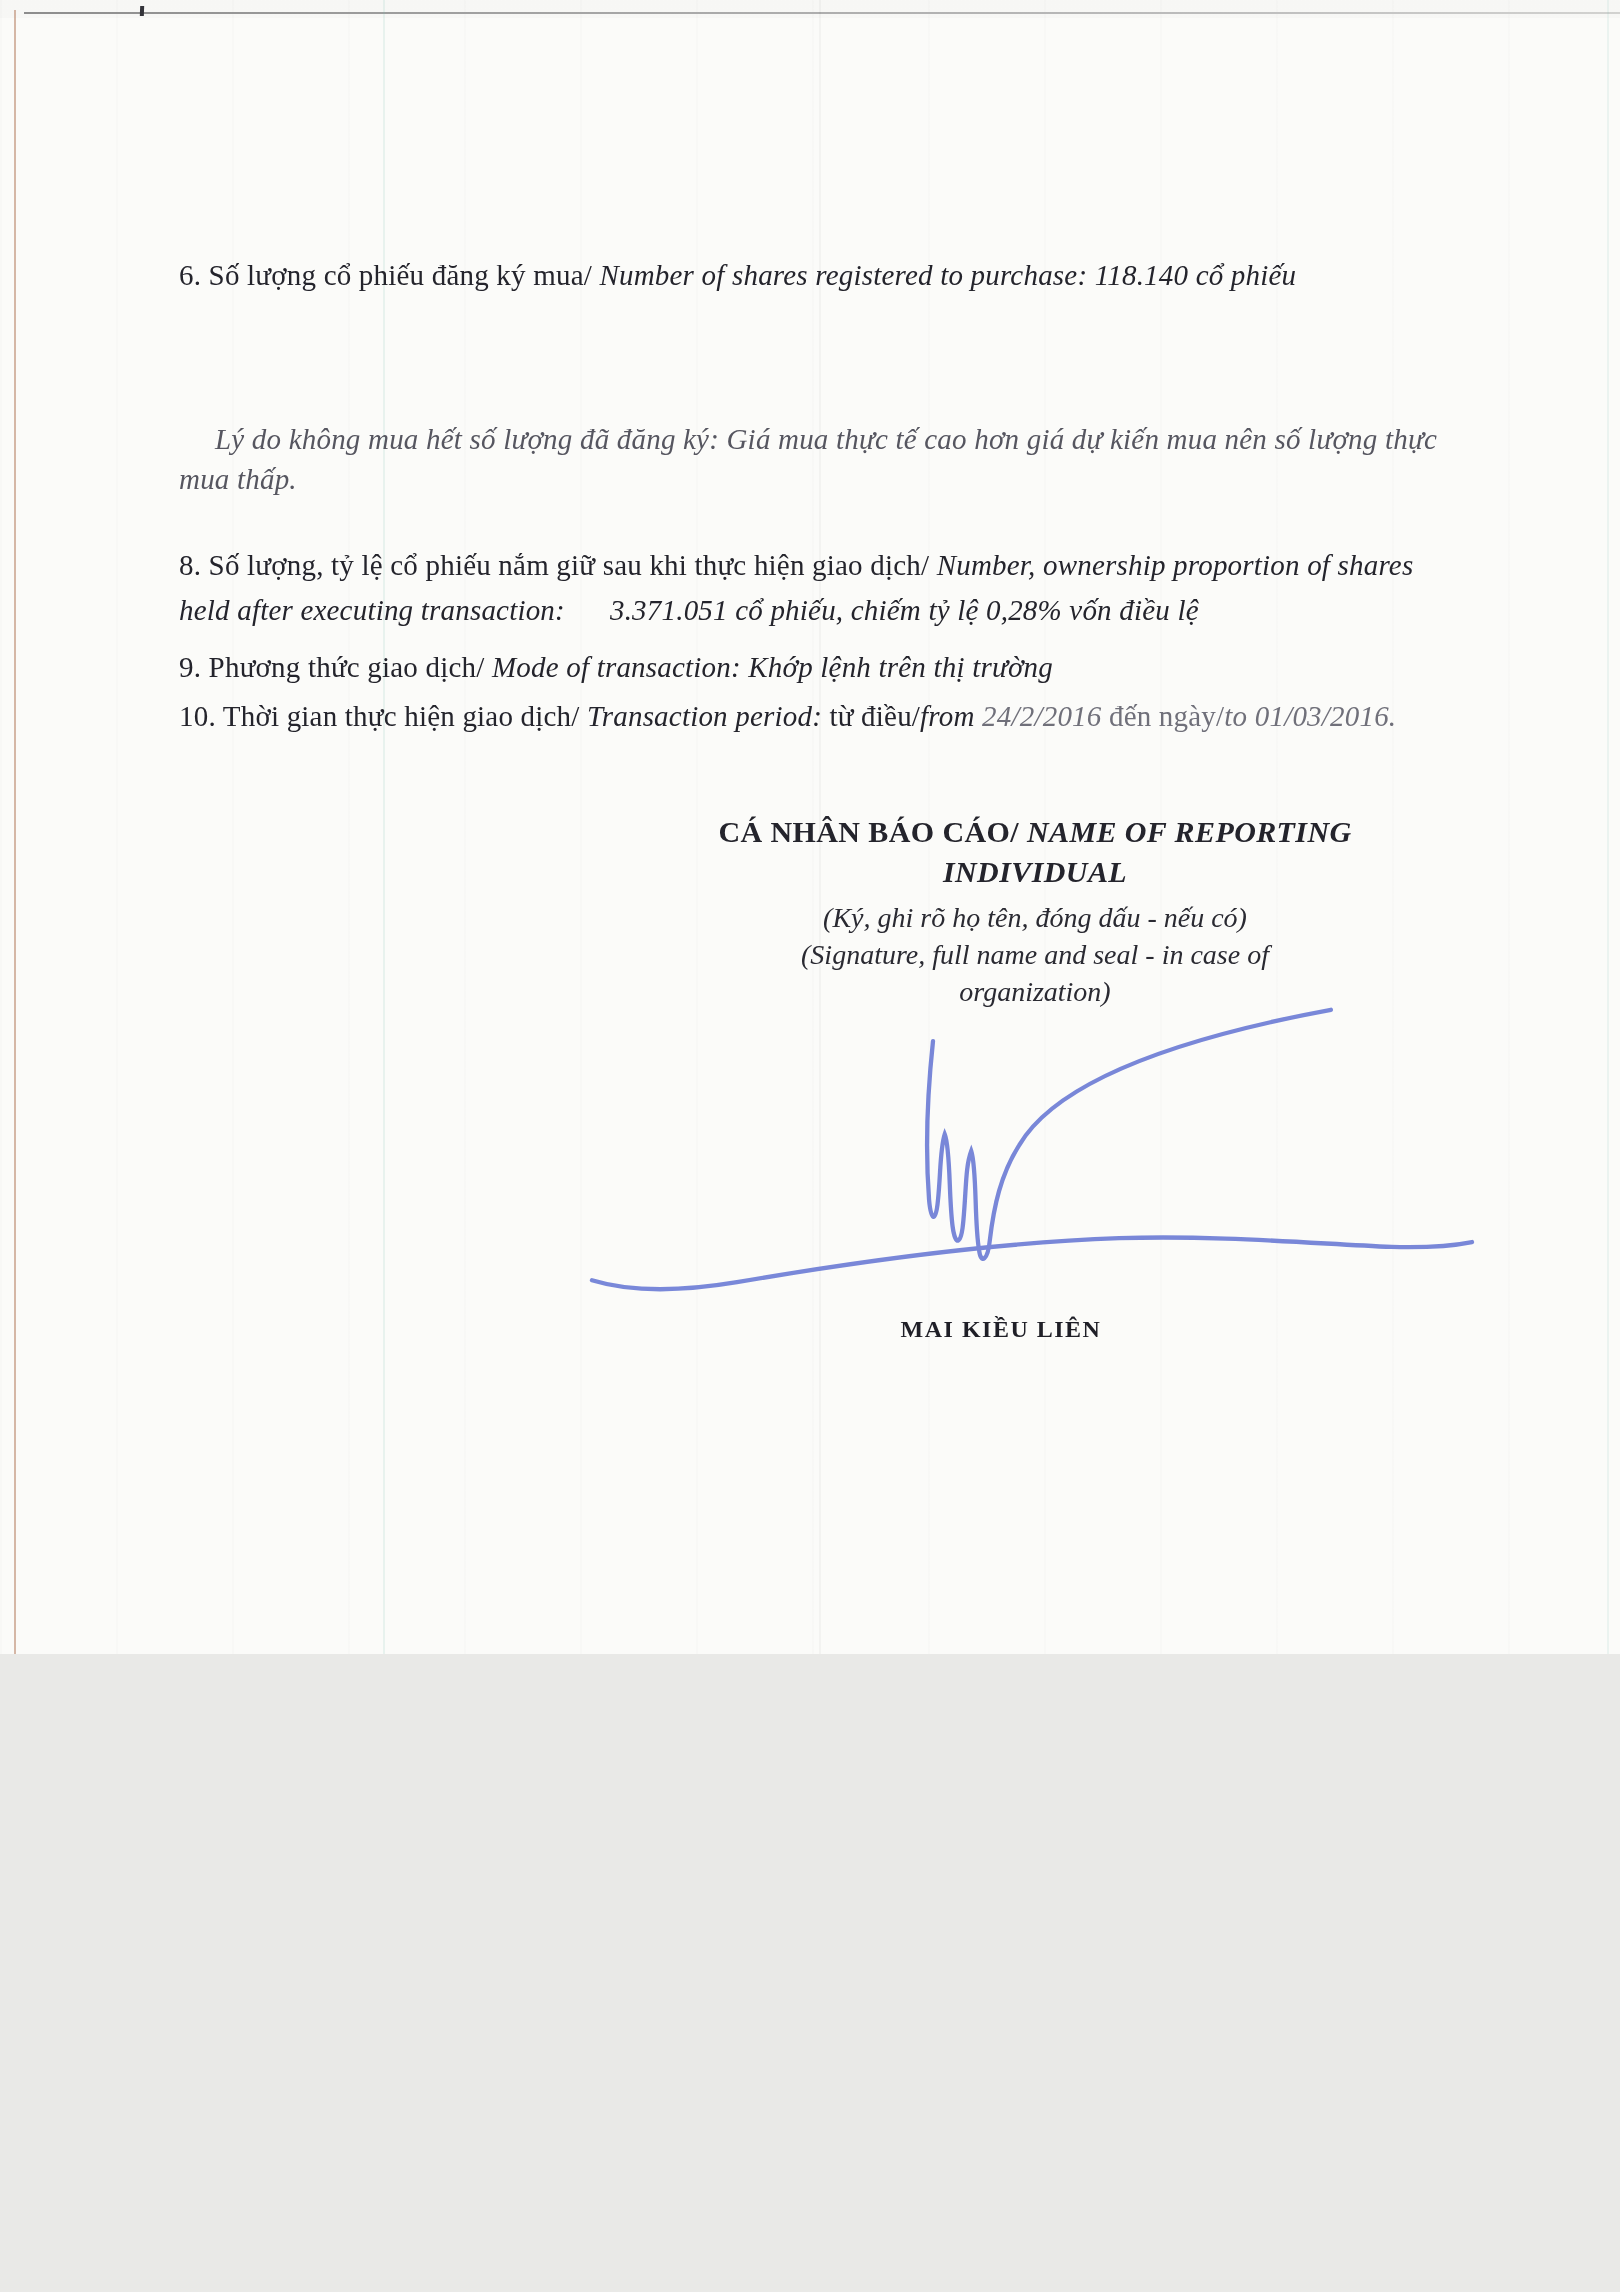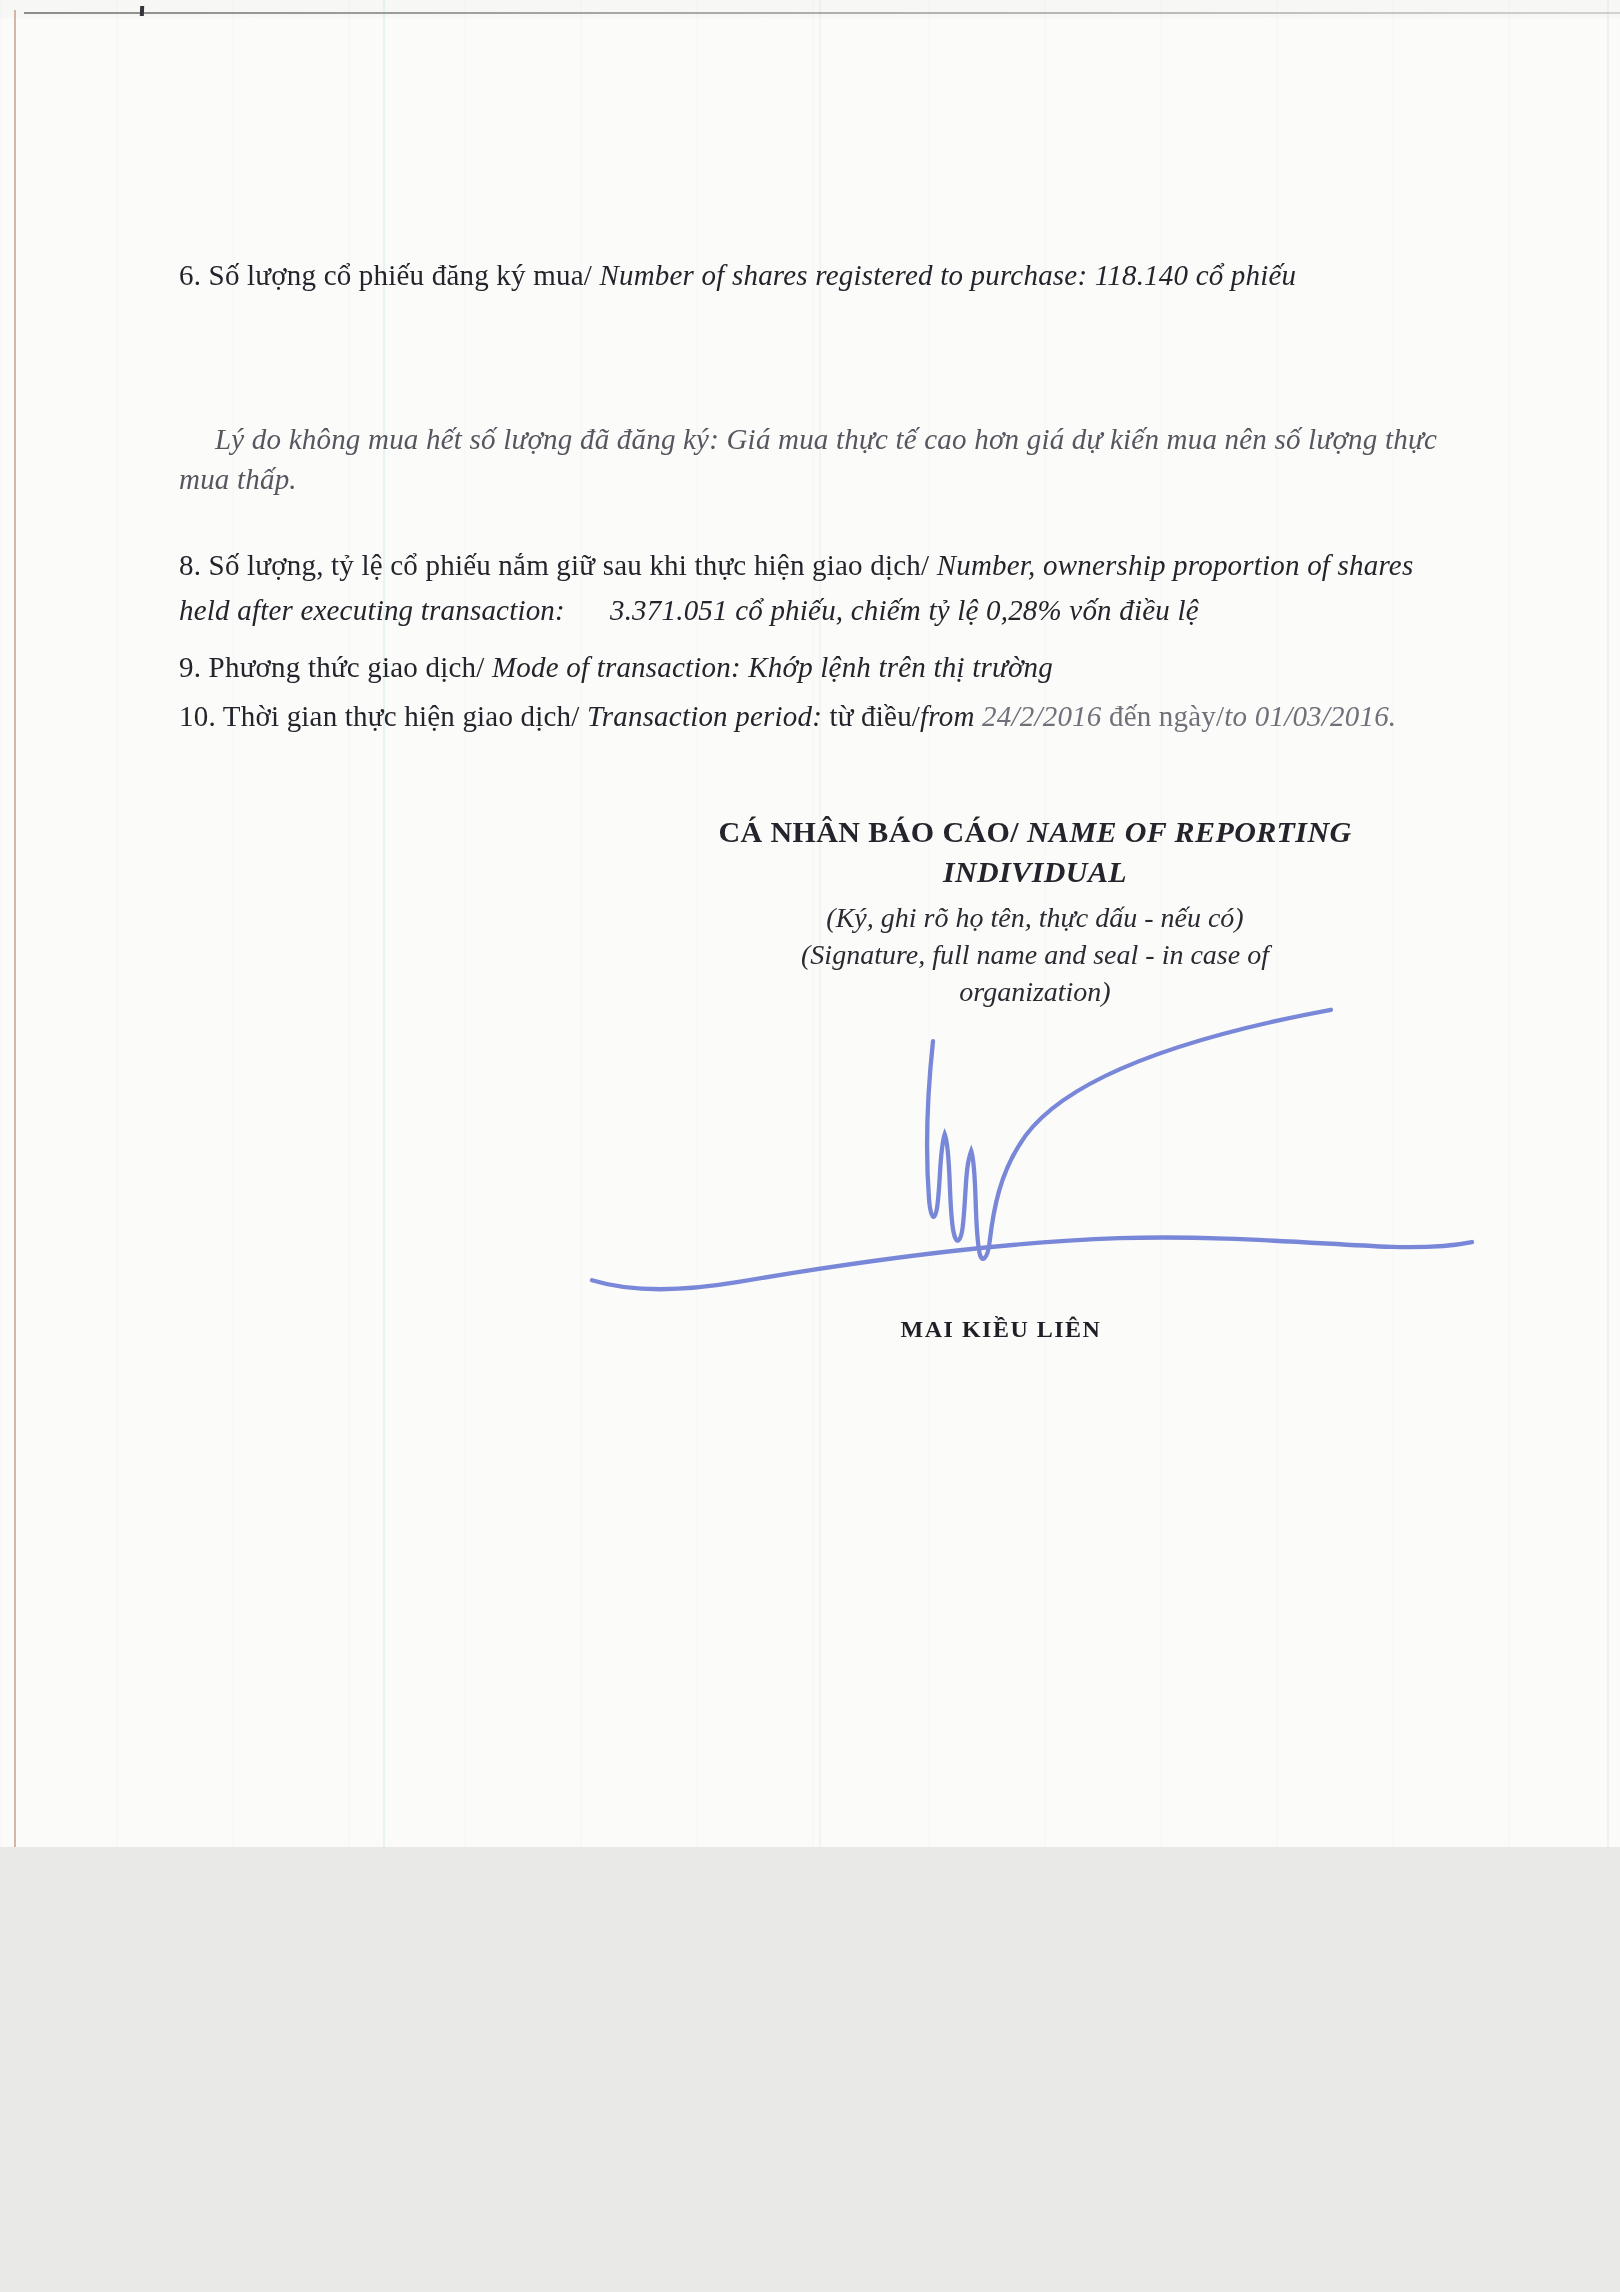--- a/index.html
+++ b/index.html
@@ -2,21 +2,21 @@
 <html><head>
 <meta charset="utf-8">
 <style>
   html,body{margin:0;padding:0;}
   body{
     width:1620px;height:2293px;
     background:#e9e9e7;
     font-family:"Liberation Serif", serif;
   }
   .page{
-    position:absolute;left:0;top:0;width:1620px;height:1847px;
+    position:absolute;left:0;top:0;width:1620px;height:1654px;
     background:#fbfbf9;
     background-image:
       repeating-linear-gradient(90deg,
         rgba(0,0,0,0.013) 0px, rgba(0,0,0,0.013) 2px,
         rgba(0,0,0,0) 2px, rgba(0,0,0,0) 116px),
       linear-gradient(180deg, rgba(0,0,0,0.015) 0 17.6px, rgba(0,0,0,0) 17.6px);
     overflow:hidden;
     color:#24242c;
   }
   
@@ -98,21 +98,21 @@
     <span class="u faded2">đến ngày/</span><span class="i faded2">to</span>
     <span class="i faded2">01/03/2016.</span>
   </div>
 
   <div class="center-block heading bold" style="top:815px;">
     <span class="u">CÁ NHÂN BÁO CÁO/</span>
     <span class="i">NAME OF REPORTING</span>
   </div>
   <div class="center-block heading bold i" style="top:855px;">INDIVIDUAL</div>
 
-  <div class="center-block note" style="top:902px;">(Ký, ghi rõ họ tên, thực dấu - nếu có)</div>
+  <div class="center-block note" style="top:902px;">(Ký, ghi rõ họ tên, đóng dấu - nếu có)</div>
   <div class="center-block note" style="top:939px;">(Signature, full name and seal - in case of</div>
   <div class="center-block note" style="top:976px;">organization)</div>
 
   <svg class="sig-svg" viewBox="0 0 1653 2339">
     <g fill="none" stroke="#6e7ed6" stroke-width="4.4" stroke-linecap="round" opacity="0.92">
       <path d="
         M 952 1062
         C 946 1118 944 1172 948 1224
         C 950 1247 955 1247 957 1225
         C 960 1197 959 1172 964 1157

